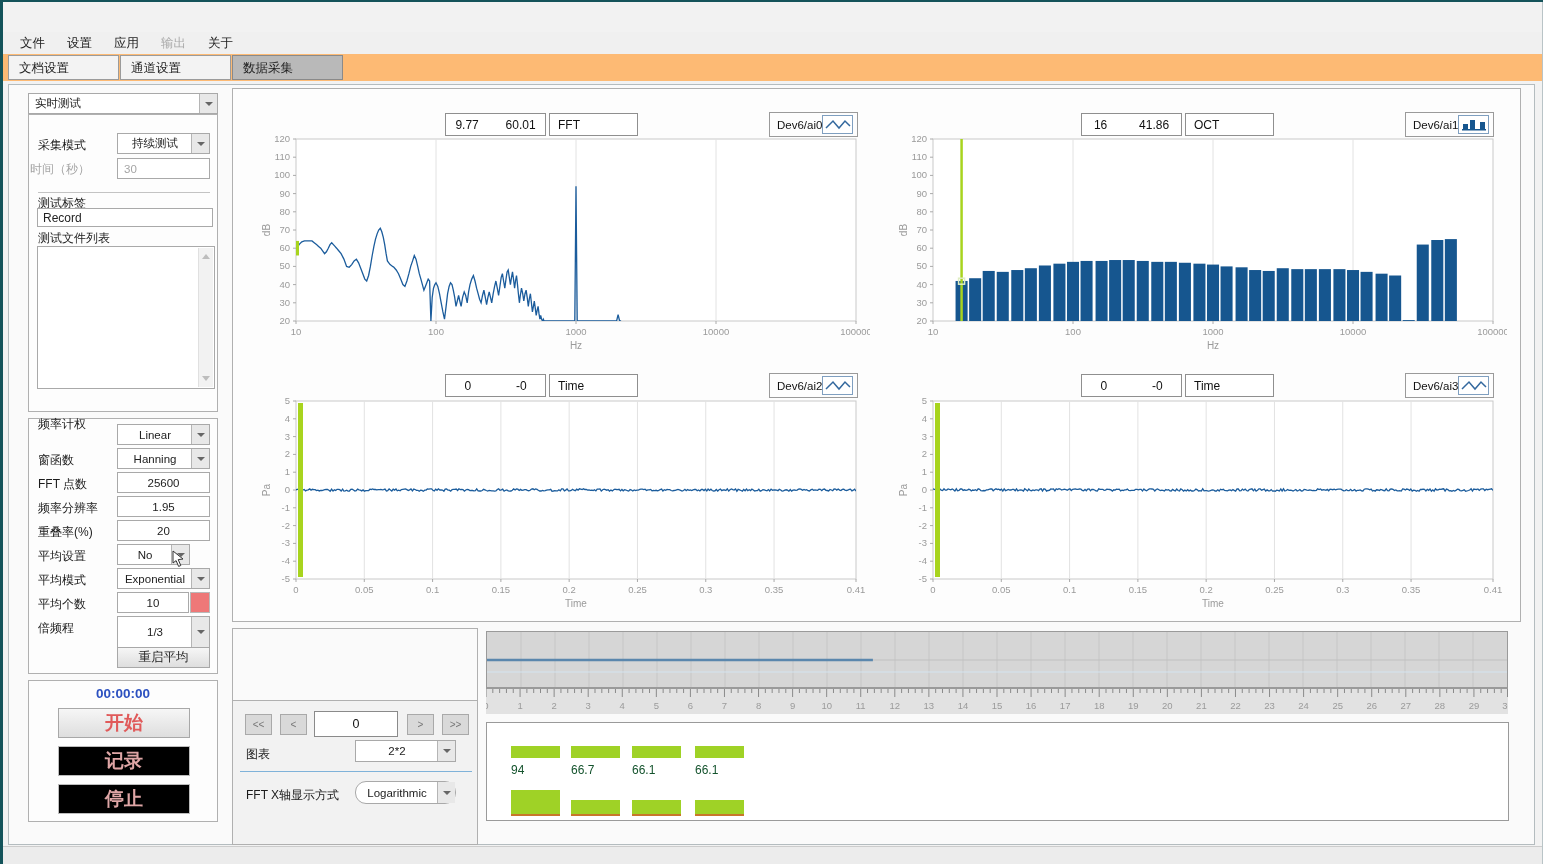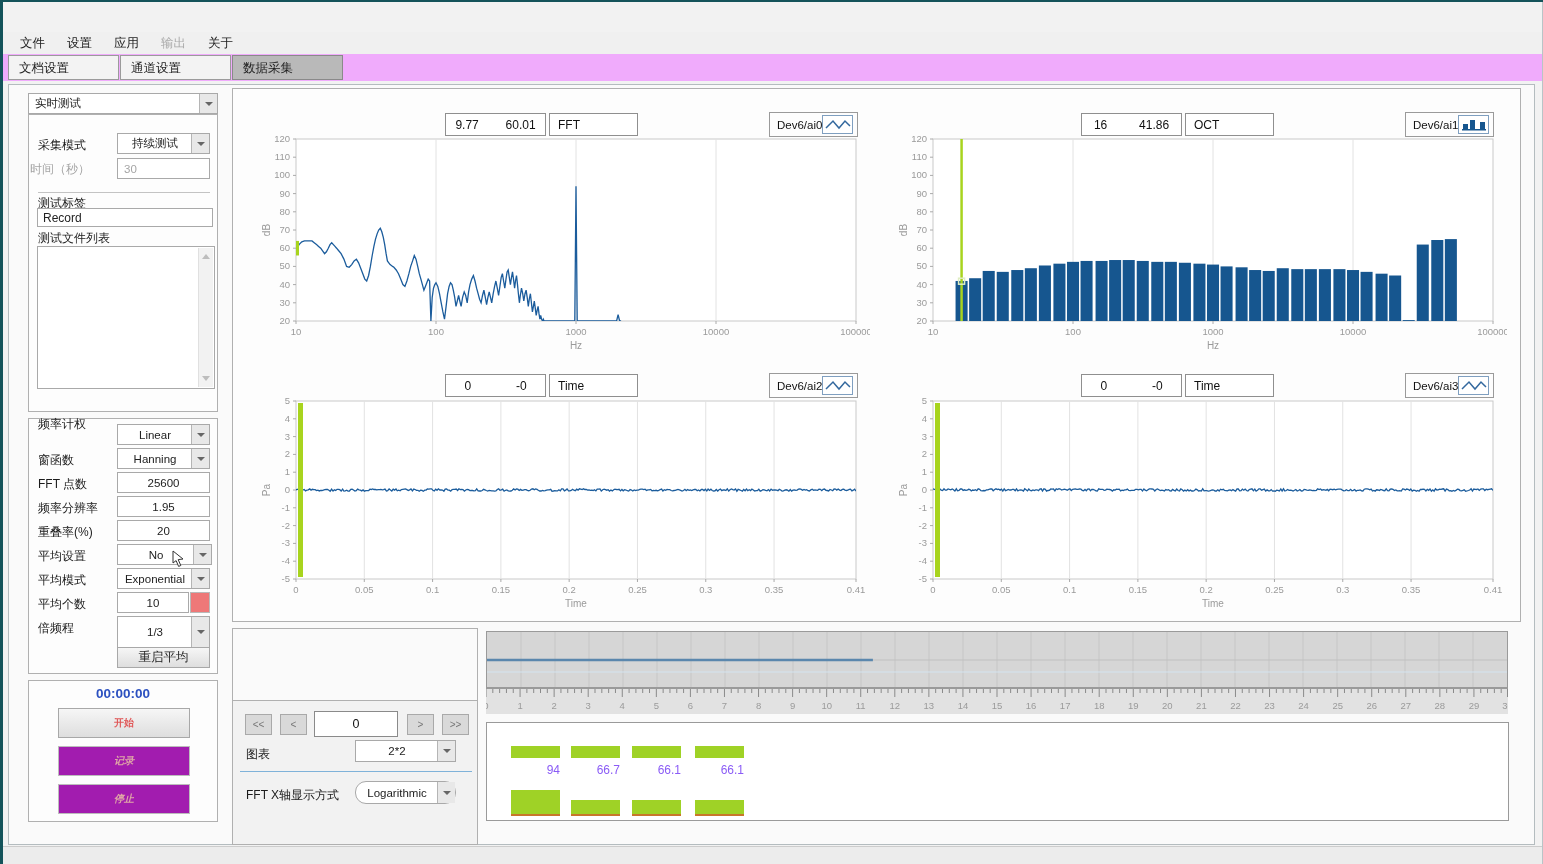--- a/index.html
+++ b/index.html
@@ -11,62 +11,62 @@
   .apptitle{position:absolute;left:34px;top:8px;font-size:13px;color:#9a9a9a;letter-spacing:.5px;}
   .wincontrols{position:absolute;right:8px;top:0;height:30px;display:flex;}
   .wbtn{width:45px;height:30px;display:flex;align-items:center;justify-content:center;color:#888;font-size:14px;}
   .wbtn.max span{display:inline-block;width:10px;height:10px;border:1px solid #cfcfcf;}
   .wbtn.close{color:#555;font-size:17px;}
   
   .menubar{position:absolute;left:3px;top:32px;right:1px;height:22px;background:#f0f0f0;display:flex;align-items:center;padding-left:6px;}
   .mitem{font-size:12.5px;color:#222;padding:2px 11px;}
   .mitem.dis{color:#aaaaaa;}
   
-  .tabstrip{position:absolute;left:3px;top:54px;right:1px;height:27px;background:#f0abfc;}
+  .tabstrip{position:absolute;left:3px;top:54px;right:1px;height:27px;background:#fdba74;}
   .tab{position:absolute;top:1px;height:25px;line-height:25px;width:111px;background:#f3f3f3;border:1px solid #9b9b9b;font-size:12.5px;color:#222;padding-left:10px;box-sizing:border-box;}
   .tab.active{background:#b9b9b9;border-color:#8a8a8a;}
   
   .mainpanel{position:absolute;left:8px;top:84px;width:1527px;height:761px;background:#fafafa;border:1px solid #b4bcbf;box-sizing:border-box;}
   .strip-bottom{position:absolute;left:3px;right:1px;top:846px;height:17px;background:#ececec;border-top:1px solid #cccccc;}
   
   .groupbox{position:absolute;background:#fdfdfd;border:1px solid #b0b0b0;box-sizing:border-box;}
   .sel,.inp{position:absolute;background:#ffffff;border:1px solid #a9a9a9;box-sizing:border-box;font-size:11.5px;color:#222;}
   .sel .val{position:absolute;left:0;right:17px;top:0;bottom:0;display:flex;align-items:center;justify-content:center;white-space:nowrap;overflow:hidden;}
   .chev{position:absolute;right:0;top:0;bottom:0;width:17px;background:#e8e8e8;border-left:1px solid #b5b5b5;display:flex;align-items:center;justify-content:center;}
   .chev i{width:0;height:0;border-left:4px solid transparent;border-right:4px solid transparent;border-top:4px solid #666;}
   .inp{display:flex;align-items:center;justify-content:center;}
   .lbl{position:absolute;font-size:12px;color:#1c1c1c;white-space:nowrap;}
   .lbl.dis{color:#a5a5a5;}
   .hdrbox{position:absolute;background:#ffffff;border:1px solid #8f8f8f;box-sizing:border-box;font-size:12px;color:#111;display:flex;align-items:center;}
   .hdrbox.vals{justify-content:space-around;gap:8px;}
   .hdrbox.typ{padding-left:8px;}
   .chanbox{position:absolute;background:#fdfdfd;border:1px solid #9a9a9a;box-sizing:border-box;display:flex;align-items:center;justify-content:space-between;padding:0 4px 0 7px;font-size:11.5px;color:#111;}
   .cicon{width:30px;height:17px;border:1px solid #7f9fc0;background:#fff;display:flex;align-items:center;justify-content:center;}
   .btn{position:absolute;background:linear-gradient(#f6f6f6,#dedede);border:1px solid #a8a8a8;box-sizing:border-box;display:flex;align-items:center;justify-content:center;font-size:12.5px;color:#222;}
-  .btn.big{font-size:10px;font-weight:bold;color:#e05a5a;}
-  .btn.big.dis{background:#a21caf;color:#dfa6a6;border-color:#bcbcbc;font-style:italic;}
+  .btn.big{font-size:19px;font-weight:bold;color:#e05a5a;}
+  .btn.big.dis{background:#000000;color:#dfa6a6;border-color:#bcbcbc;}
   .timer{position:absolute;font-size:13.5px;font-weight:bold;color:#2b50c0;text-align:center;}
   .flag{position:absolute;background:#ee7878;border:1px solid #b9b9b9;box-sizing:border-box;}
   .listbox{position:absolute;background:#ffffff;border:1px solid #a9a9a9;box-sizing:border-box;}
   .sbar{position:absolute;right:1px;top:1px;bottom:1px;width:14px;background:#f2f2f2;border-left:1px solid #e0e0e0;}
   .sarr{position:absolute;left:3px;width:0;height:0;border-left:4px solid transparent;border-right:4px solid transparent;}
   .sarr.up{top:6px;border-bottom:5px solid #bdbdbd;}
   .sarr.dn{bottom:6px;border-top:5px solid #bdbdbd;}
   .pbtn{position:absolute;width:27px;height:21px;background:#d9d9d9;border:1px solid #a9a9a9;box-sizing:border-box;display:flex;align-items:center;justify-content:center;font-size:10px;color:#777;}
   .pagebox{position:absolute;background:#ffffff;border:1px solid #8a8a8a;box-sizing:border-box;display:flex;align-items:center;justify-content:center;font-size:12.5px;color:#111;}
   .panelbl{position:absolute;background:#f2f2f2;border:1px solid #b0b0b0;box-sizing:border-box;}
   .innerbox{position:absolute;background:#fafafa;border-bottom:1px solid #b0b0b0;}
   .divider{position:absolute;height:1px;background:#7fb2d9;}
   .timelinebox{position:absolute;background:#d6d6d6;border:1px solid #9a9a9a;box-sizing:border-box;}
   .rulerbox{position:absolute;background:#e2e2e2;}
   .signal{position:absolute;background:#ffffff;border:1px solid #9a9a9a;box-sizing:border-box;}
   .sighdr{position:absolute;left:0;right:0;top:0;height:19px;background:#a9dbf8;display:flex;align-items:center;padding-left:6px;font-size:12.5px;color:#15334d;box-sizing:border-box;}
   .gbar{position:absolute;background:#9fd226;}
   .gbar.base{border-bottom:2px solid #c8762a;box-sizing:border-box;}
-  .sigval{position:absolute;font-size:12px;color:#8b5cf6;text-align:right;}
+  .sigval{position:absolute;font-size:12px;color:#14532d;text-align:left;}
   .chartbox{position:absolute;}
   .cursorarrow{position:absolute;z-index:40;}
   svg text{font-family:"Liberation Sans",sans-serif;}
 </style>
 </head>
 <body>
 
 <div id="win">
 
 
@@ -130,21 +130,21 @@
           <i></i>
         </span>
       </div>
       <span class="lbl" style="left: 38px; top: 476px;">FFT 点数</span>
       <div class="inp" style="left: 117px; top: 472px; width: 93px; height: 21px;">25600</div>
       <span class="lbl" style="left: 38px; top: 500px;">频率分辨率</span>
       <div class="inp" style="left: 117px; top: 496px; width: 93px; height: 21px;">1.95</div>
       <span class="lbl" style="left: 38px; top: 524px;">重叠率(%)</span>
       <div class="inp" style="left: 117px; top: 520px; width: 93px; height: 21px;">20</div>
       <span class="lbl" style="left: 38px; top: 548px;">平均设置</span>
-      <div class="sel" style="left: 117px; top: 544px; width: 95px; height: 21px;">
+      <div class="sel" style="left: 117px; top: 544px; width: 73px; height: 21px;">
         <span class="val">No</span>
         <span class="chev">
           <i></i>
         </span>
       </div>
       <span class="lbl" style="left: 38px; top: 572px;">平均模式</span>
       <div class="sel" style="left: 117px; top: 568px; width: 93px; height: 21px;">
         <span class="val">Exponential</span>
         <span class="chev">
           <i></i>

